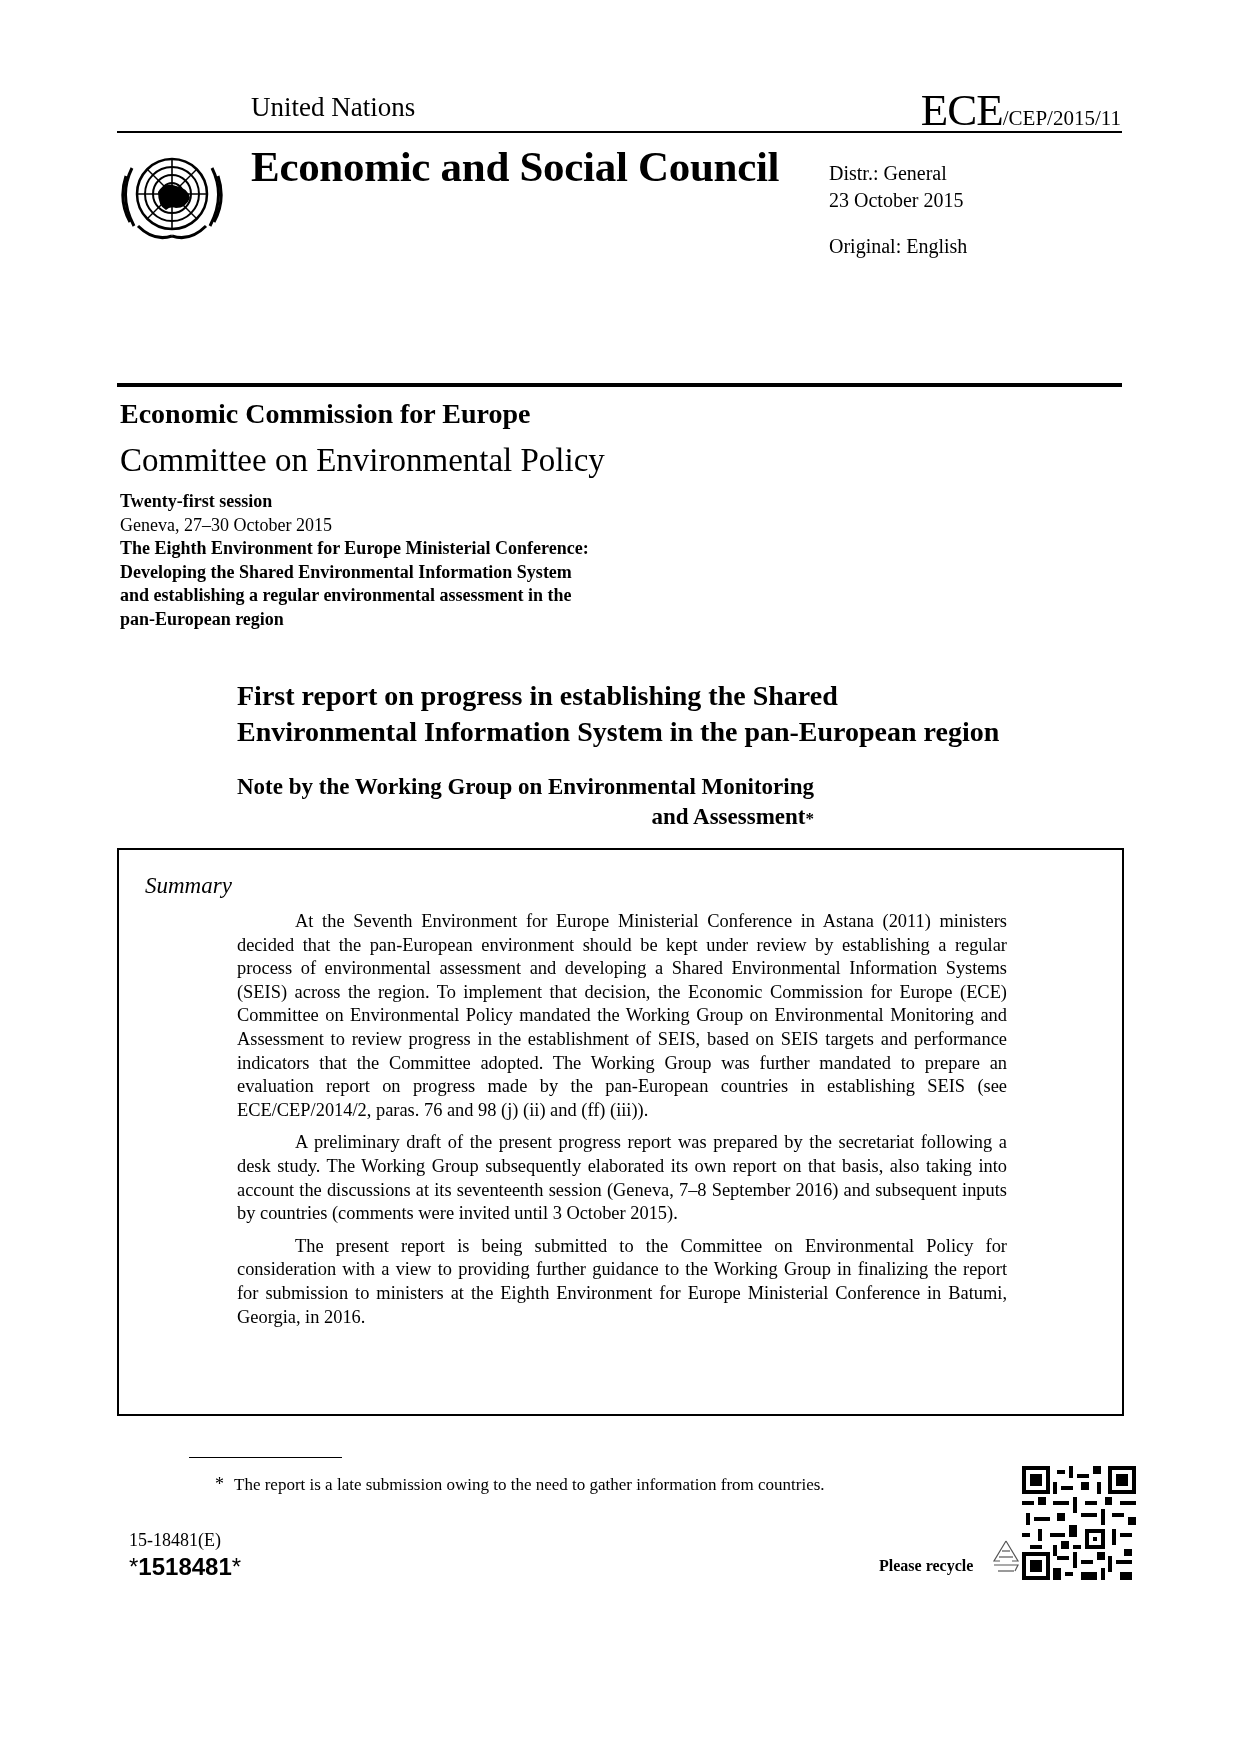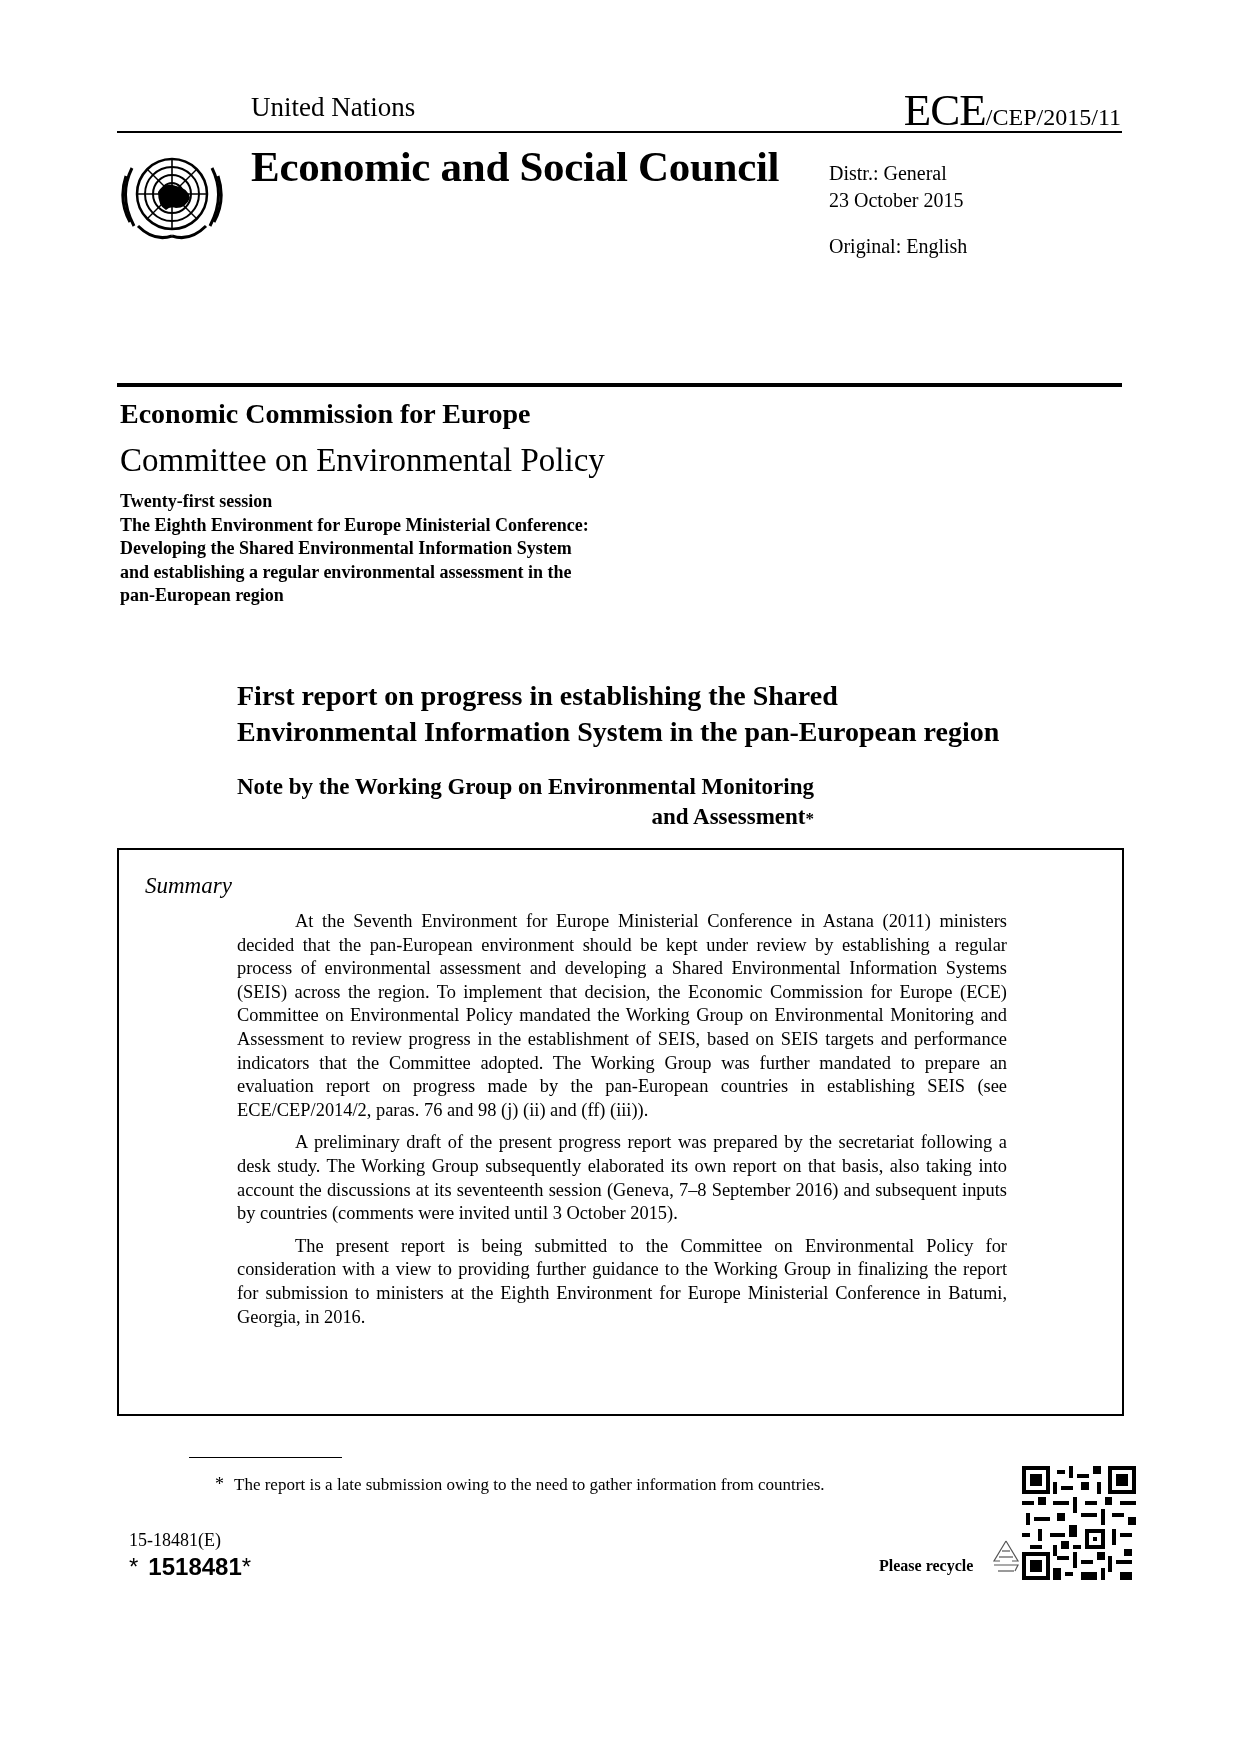--- a/index.html
+++ b/index.html
@@ -3,21 +3,21 @@
 <meta charset="utf-8">
 <style>
   html, body { margin: 0; padding: 0; background: #ffffff; }
   body { width: 1241px; height: 1755px; position: relative; overflow: hidden;
          font-family: "Liberation Serif", "DejaVu Serif", serif; color: #000; }
   .abs { position: absolute; }
 
   #un-name { left: 251px; top: 92px; font-size: 27px; }
   #symbol { right: 120px; top: 84px; white-space: nowrap; }
   #symbol .big { font-size: 45px; letter-spacing: -1px; }
-  #symbol .small { font-size: 24px; }
+  #symbol .small { font-size: 21px; }
   #header-rule { left: 117px; top: 131px; width: 1005px; height: 2px; background: #000; }
 
   #un-logo { left: 118px; top: 148px; width: 108px; height: 98px; }
   #council { left: 251px; top: 142px; font-size: 43px; font-weight: bold; letter-spacing: -0.3px; }
   #distr { left: 829px; top: 160px; font-size: 20px; line-height: 27px; }
   #original { left: 829px; top: 235px; font-size: 20px; }
 
   #thick-rule { left: 117px; top: 383px; width: 1005px; height: 4px; background: #000; }
 
   #ece-title { left: 120px; top: 398px; font-size: 28px; font-weight: bold; }
@@ -33,21 +33,21 @@
   #summary-heading { left: 145px; top: 873px; font-size: 23px; font-style: italic; text-align: right; }
   #summary-body { left: 237px; top: 910px; width: 770px; font-size: 18.4px; line-height: 23.6px; text-align: justify; }
   #summary-body p { margin: 0 0 9px 0; text-indent: 58px; }
 
   #fn-rule { left: 189px; top: 1457px; width: 153px; height: 1px; background: #000; }
   #footnote { left: 215px; top: 1474px; font-size: 17px; }
   #footnote .mark { margin-right: 10px; font-size: 18px; }
 
   #job-number { left: 129px; top: 1530px; font-size: 18px; }
   #barcode-text { left: 129px; top: 1553px; font-size: 24px; font-family: "Liberation Sans", "DejaVu Sans", sans-serif; }
-  #barcode-text b { font-weight: bold; margin-left: 10px; }
+  #barcode-text b { font-weight: bold; }
 
   #recycle-label { left: 879px; top: 1557px; font-size: 16px; font-weight: bold; }
   #recycle-icon { left: 988px; top: 1537px; width: 36px; height: 44px; }
   #qr-code { left: 1022px; top: 1465px; width: 114px; height: 116px; }
 </style>
 </head>
 <body>
 
 <div class="abs" id="un-name">United Nations</div>
 <div class="abs" id="symbol"><span class="big">ECE</span><span class="small">/CEP/2015/11</span></div>
@@ -81,20 +81,21 @@
   <div>23 October 2015</div>
 </div>
 <div class="abs" id="original">Original: English</div>
 
 <div class="abs" id="thick-rule"></div>
 
 <div class="abs" id="ece-title">Economic Commission for Europe</div>
 <div class="abs" id="committee">Committee on Environmental Policy</div>
 <div class="abs" id="session-block">
   <div class="b">Twenty-first session</div>
+  <div>Geneva, 27–30 October 2015</div>
   <div class="b">The Eighth Environment for Europe Ministerial Conference:</div>
   <div class="b">Developing the Shared Environmental Information System</div>
   <div class="b">and establishing a regular environmental assessment in the</div>
   <div class="b">pan-European region</div>
 </div>
 
 <div class="abs" id="report-title">
   <div>First report on progress in establishing the Shared</div>
   <div>Environmental Information System in the pan-European region</div>
 </div>

